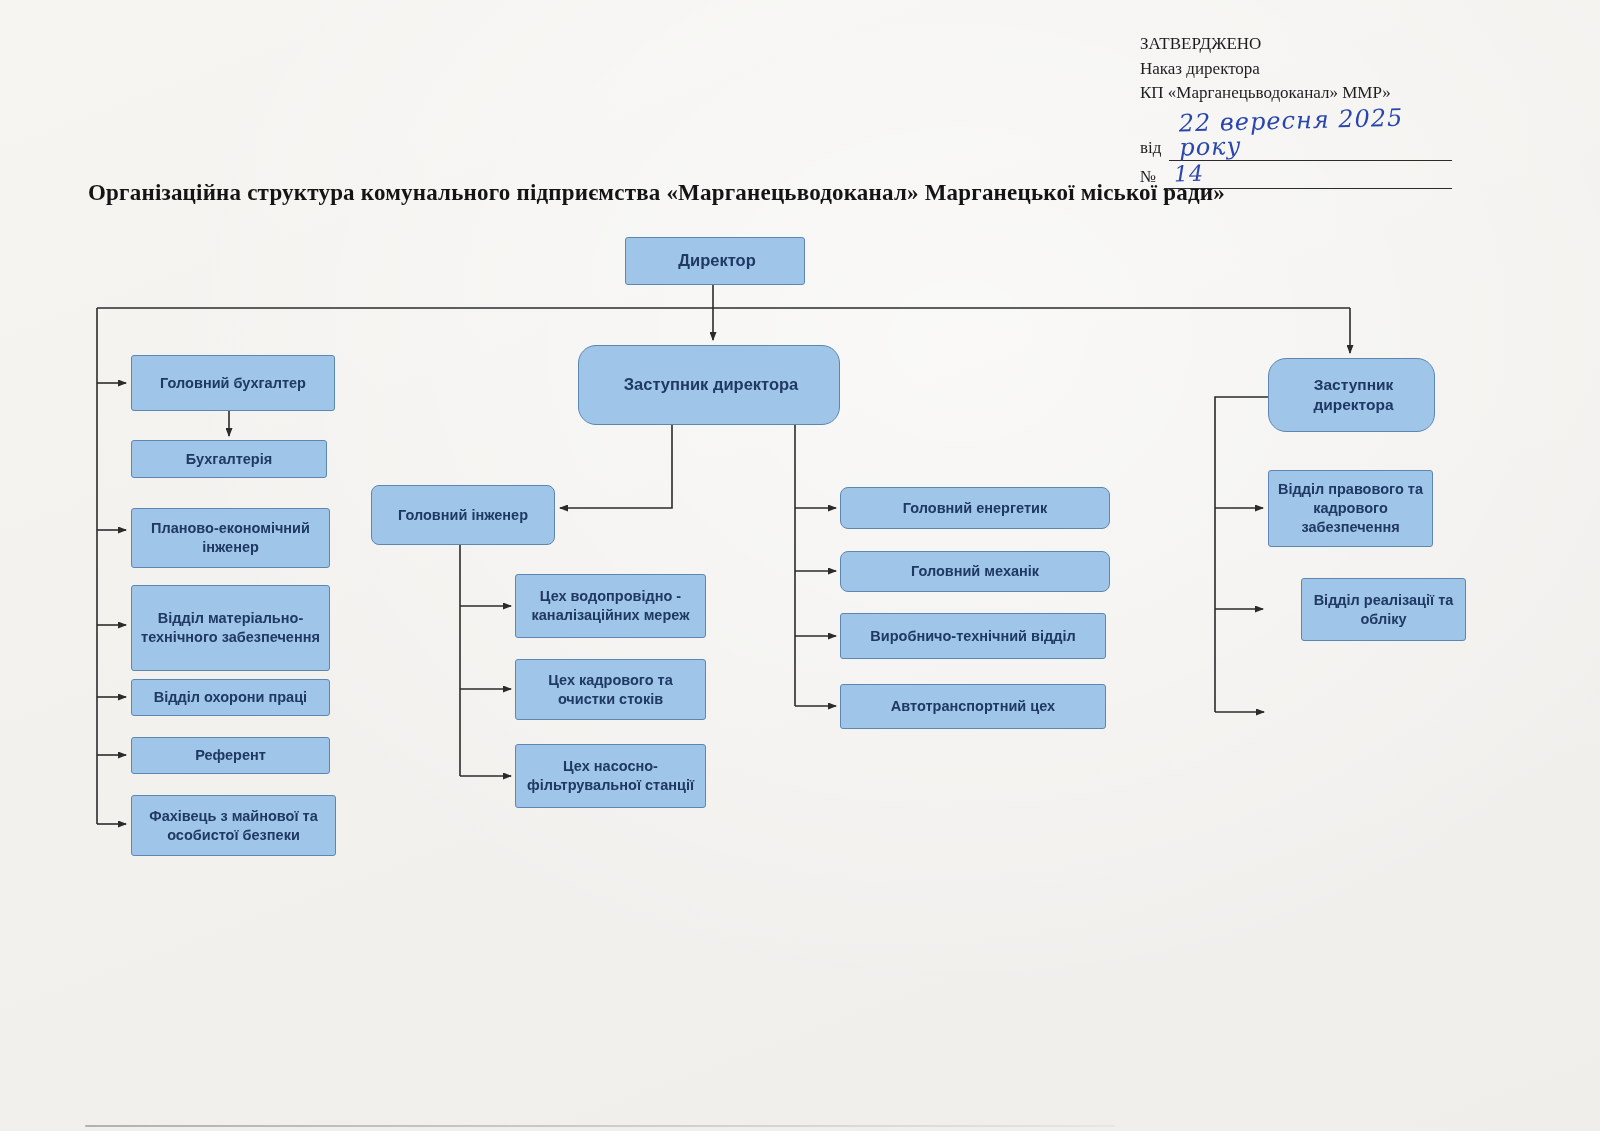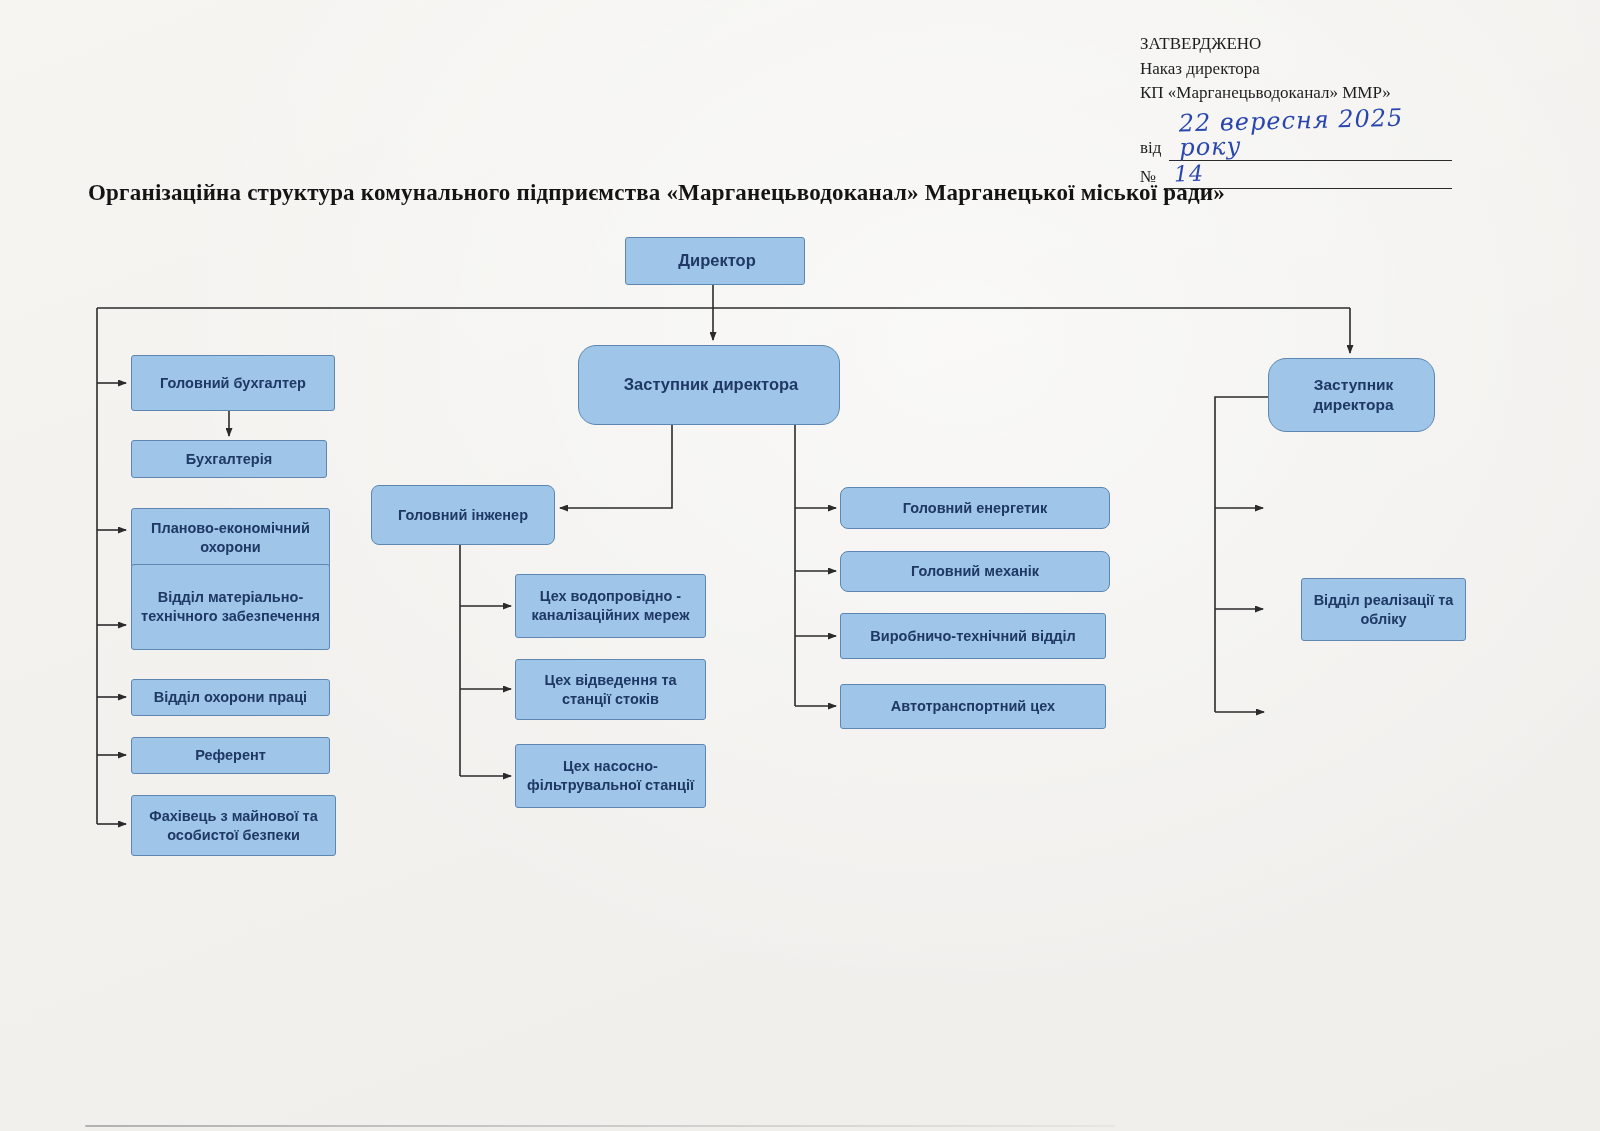--- a/index.html
+++ b/index.html
@@ -122,32 +122,33 @@
   </svg>
 
   <div class="node big" style="left:625px;top:237px;width:180px;height:48px;">Директор</div>
 
   <div class="node big round" style="left:578px;top:345px;width:262px;height:80px;">Заступник директора</div>
 
   <div class="node big round" style="left:1268px;top:358px;width:167px;height:74px;font-size:15.5px;">Заступник директора</div>
 
   <div class="node" style="left:131px;top:355px;width:204px;height:56px;">Головний бухгалтер</div>
   <div class="node" style="left:131px;top:440px;width:196px;height:38px;">Бухгалтерія</div>
-  <div class="node" style="left:131px;top:508px;width:199px;height:60px;">Планово-економічний охорони</div>
-  <div class="node" style="left:131px;top:564px;width:199px;height:86px;">Відділ матеріально-технічного забезпечення</div>
+  <div class="node" style="left:131px;top:508px;width:199px;height:60px;">Планово-економічний інженер</div>
+  <div class="node" style="left:131px;top:585px;width:199px;height:86px;">Відділ матеріально-технічного забезпечення</div>
   <div class="node" style="left:131px;top:679px;width:199px;height:37px;">Відділ охорони праці</div>
   <div class="node" style="left:131px;top:737px;width:199px;height:37px;">Референт</div>
   <div class="node" style="left:131px;top:795px;width:205px;height:61px;">Фахівець з майнової та особистої безпеки</div>
 
   <div class="node soft" style="left:371px;top:485px;width:184px;height:60px;">Головний інженер</div>
   <div class="node" style="left:515px;top:574px;width:191px;height:64px;">Цех водопровідно - каналізаційних мереж</div>
-  <div class="node" style="left:515px;top:659px;width:191px;height:61px;">Цех відведення та станції стоків</div>
+  <div class="node" style="left:515px;top:659px;width:191px;height:61px;">Цех кадрового та очистки стоків</div>
   <div class="node" style="left:515px;top:744px;width:191px;height:64px;">Цех насосно-фільтрувальної станції</div>
 
   <div class="node soft" style="left:840px;top:487px;width:270px;height:42px;">Головний енергетик</div>
   <div class="node soft" style="left:840px;top:551px;width:270px;height:41px;">Головний механік</div>
   <div class="node" style="left:840px;top:613px;width:266px;height:46px;">Виробничо-технічний відділ</div>
   <div class="node" style="left:840px;top:684px;width:266px;height:45px;">Автотранспортний цех</div>
 
+  <div class="node" style="left:1268px;top:470px;width:165px;height:77px;">Відділ правового та кадрового забезпечення</div>
   <div class="node" style="left:1268px;top:578px;width:165px;height:63px;margin-left:33px;">Відділ реалізації та обліку</div>
 
   <div class="scan-edge"></div>
 </div>
 
 </body></html>

